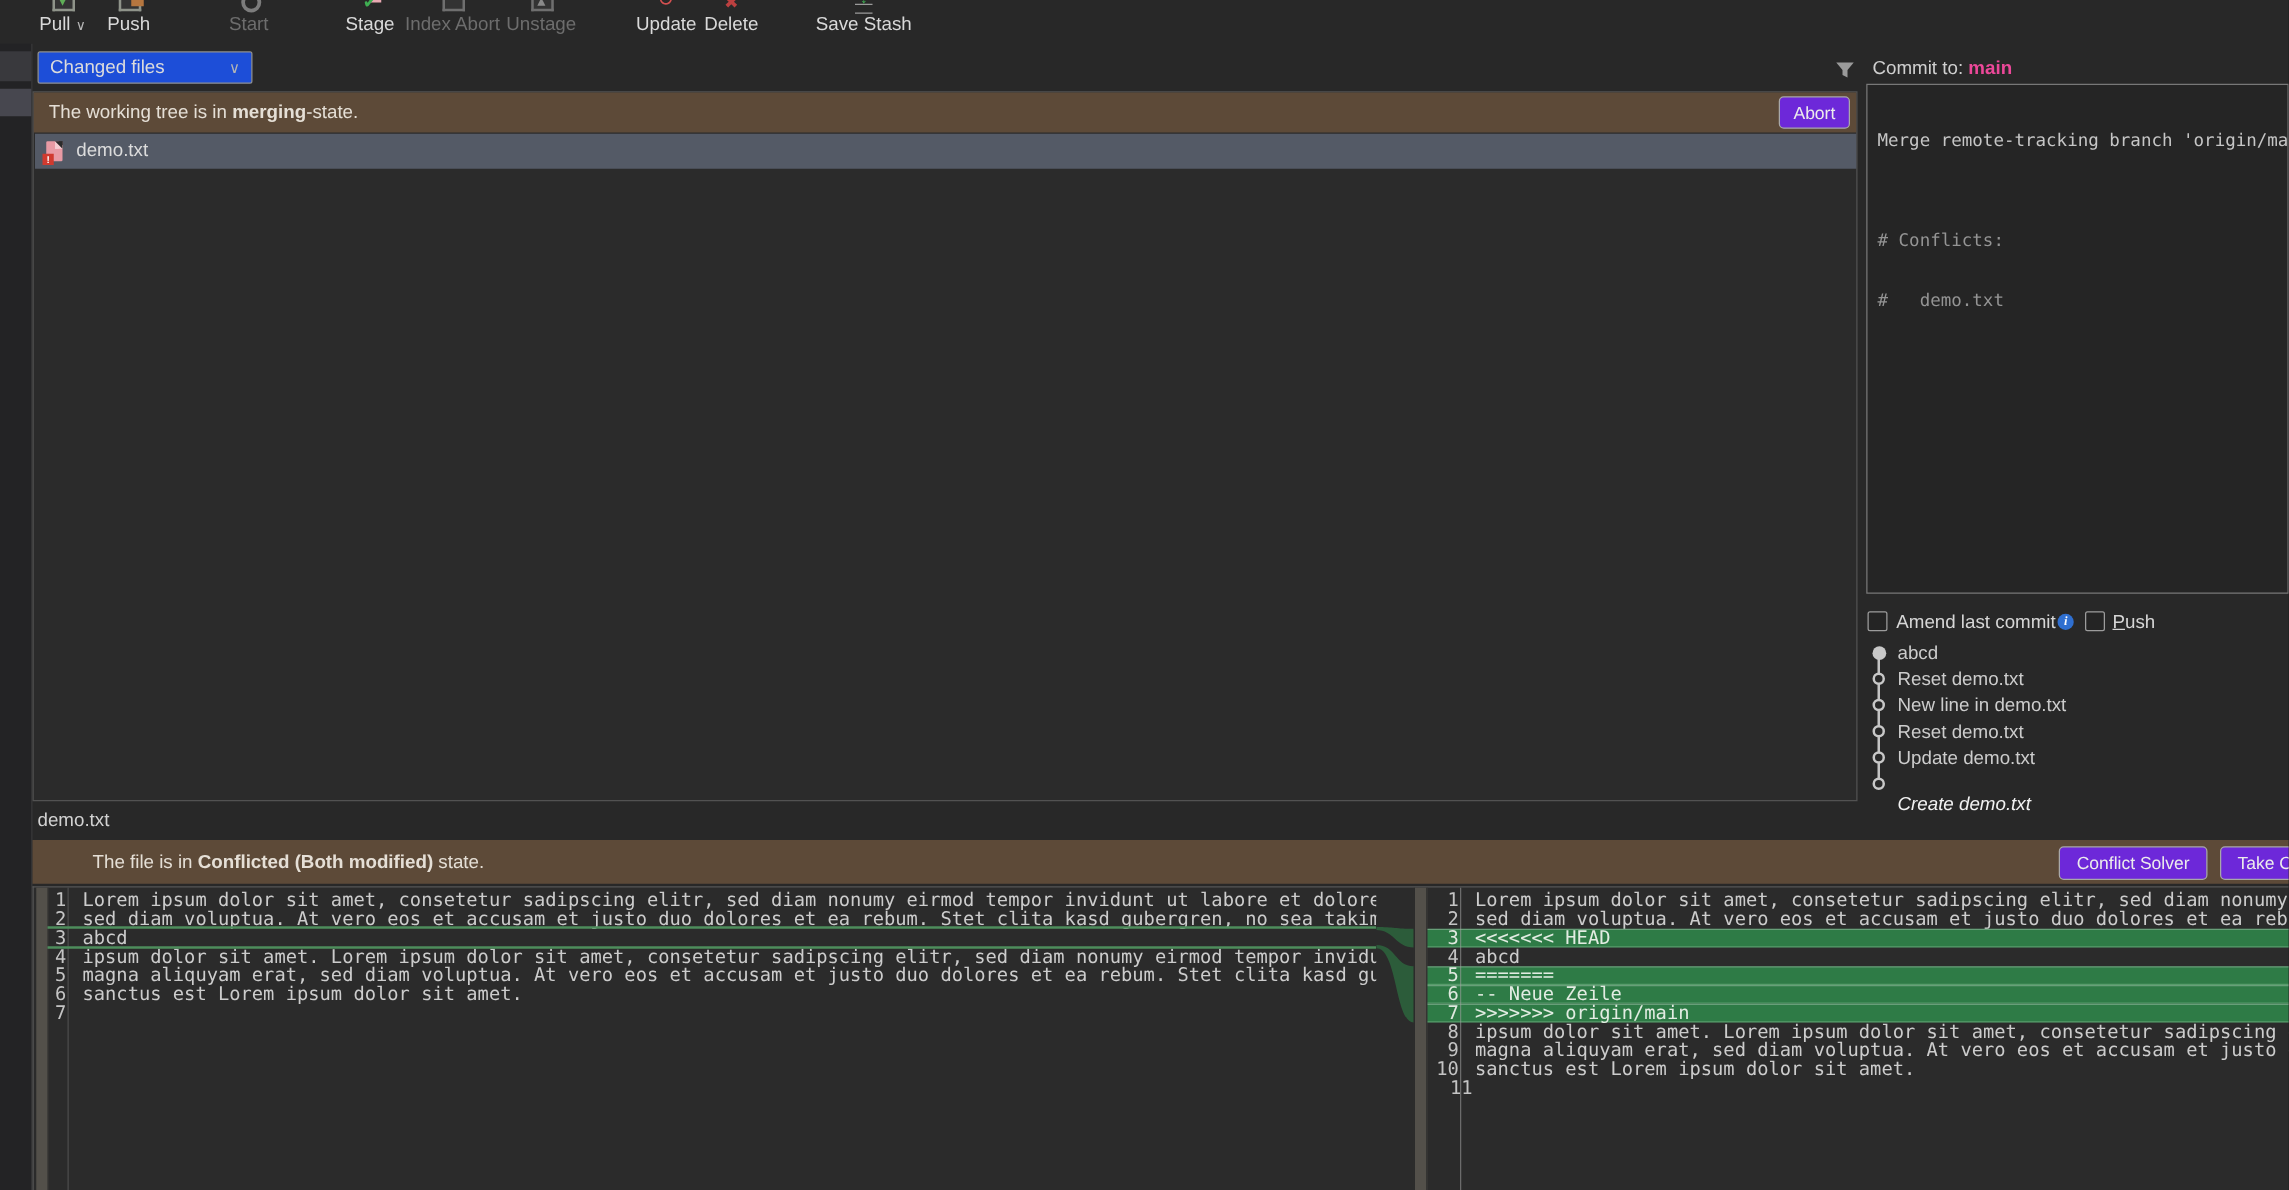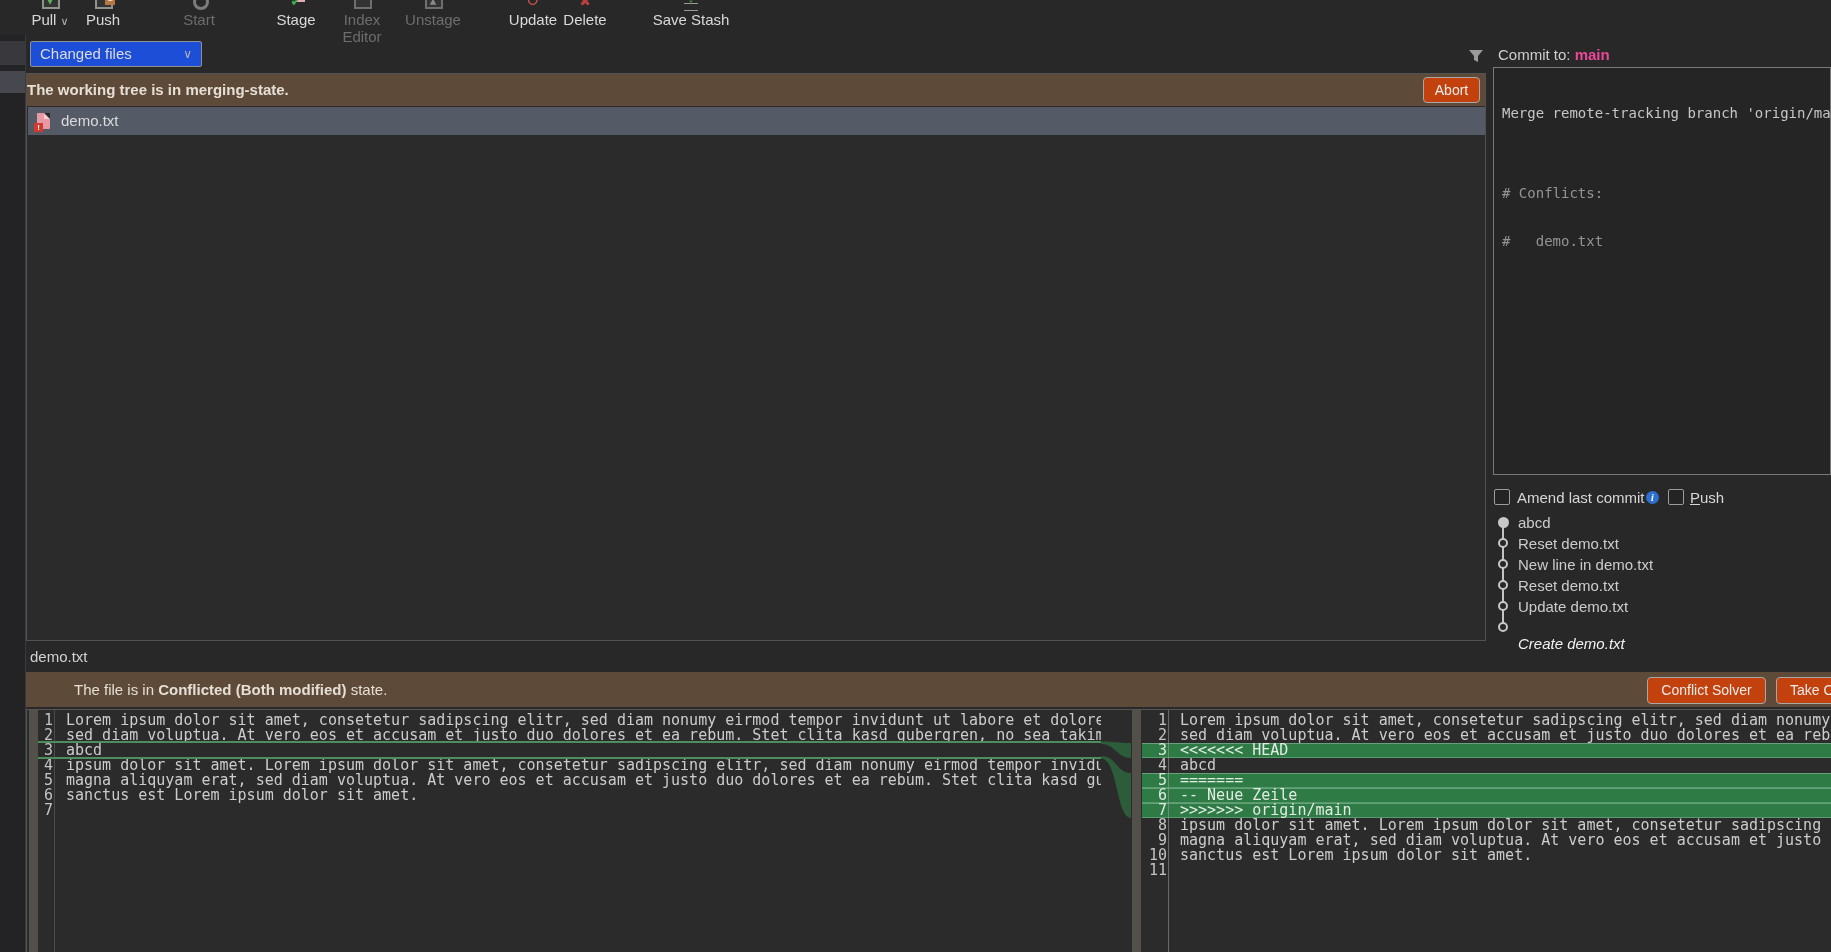--- a/index.html
+++ b/index.html
@@ -24,22 +24,22 @@
 
   
   .combo{left:30px;top:41px;width:172px;height:26px;background:#1d4ed8;border:1px solid #8f8f8f;border-radius:2px;
          font-size:15px;line-height:24px;color:#dcdcdc;padding-left:9px;box-sizing:border-box;}
   .combo .chev{position:absolute;right:9px;top:0;color:#b5b5b5;font-size:12px;}
 
   
   .files-panel{left:26px;top:73px;width:1460px;height:568px;background:#2b2b2b;border:1px solid #525252;box-sizing:border-box;}
   .banner{background:#5d4a38;color:#e5dfd6;font-size:15px;}
   .merge-banner{position:absolute;left:0;top:0;width:100%;height:32px;line-height:32px;}
-  .merge-banner .txt{font-weight:bold;}
-  .btn{border:1px solid #a8a8a8;border-radius:4px;background:#c2410c;color:#ececec;font-size:14px;text-align:center;box-sizing:border-box;cursor:default;}
+  .merge-banner .txt{margin-left:12px;}
+  .btn{border:1px solid #a8a8a8;border-radius:4px;background:#6d28d9;color:#ececec;font-size:14px;text-align:center;box-sizing:border-box;cursor:default;}
   .abort{position:absolute;right:5px;top:3px;width:57px;height:26px;line-height:24px;}
   .file-row{position:absolute;left:1px;top:33px;width:1457px;height:28px;background:#545a66;}
   .ficon{position:absolute;left:9px;top:6px;width:13px;height:16px;background:#e89aa4;border-radius:1px;}
   .ficon:before{content:"";position:absolute;right:0;top:0;border:3px solid #2b2b2b;border-left-color:#f6cdd2;border-bottom-color:#f6cdd2;}
   .fbadge{position:absolute;left:-3px;bottom:-3px;width:9px;height:9px;background:#d03a2f;color:#fff;font-size:8px;line-height:9px;text-align:center;font-weight:bold;}
   .fname{position:absolute;left:33px;top:0;line-height:28px;font-size:15px;color:#dcdcdc;}
 
   
   .detail-label{left:30px;top:645px;height:24px;line-height:24px;font-size:15px;color:#d2d2d2;}
   .conflict-banner{left:26px;top:672px;width:1805px;height:35px;line-height:35px;padding-left:36px;}
@@ -112,21 +112,21 @@
     <span class="tbicon">
         <span class="stage-sq"></span>
         <span class="glyph" style="color:#3fae52;font-size:14px;">✔</span>
       </span>
     <span>Stage</span>
   </div>
   <div class="tb dis" style="left:322px;width:80px;">
     <span class="tbicon">
         <span class="tray" style="border-color:#6f6f6f;"></span>
       </span>
-    <span>Index Editor</span>
+    <span>Index Abort</span>
   </div>
   <div class="tb dis" style="left:404px;width:58px;">
     <span class="tbicon">
         <span class="tray" style="border-color:#6f6f6f;"></span>
         <span class="glyph" style="color:#8a8a8a;">▴</span>
       </span>
     <span>Unstage</span>
   </div>
   <div class="tb" style="left:506px;width:54px;">
     <span class="tbicon">
@@ -241,18 +241,18 @@
       <div class="drow" style="top:3px;"><span class="ln">1</span><span class="lt">Lorem ipsum dolor sit amet, consetetur sadipscing elitr, sed diam nonumy eirmod tempor</span></div>
       <div class="drow" style="top:18px;"><span class="ln">2</span><span class="lt">sed diam voluptua. At vero eos et accusam et justo duo dolores et ea rebum. Stet clita</span></div>
       <div class="drow hl" style="top:33px;"><span class="ln">3</span><span class="lt">&lt;&lt;&lt;&lt;&lt;&lt;&lt; HEAD</span></div>
       <div class="drow" style="top:48px;"><span class="ln">4</span><span class="lt">abcd</span></div>
       <div class="drow hl" style="top:63px;"><span class="ln">5</span><span class="lt">=======</span></div>
       <div class="drow hl" style="top:78px;"><span class="ln">6</span><span class="lt">-- Neue Zeile</span></div>
       <div class="drow hl" style="top:93px;"><span class="ln">7</span><span class="lt">&gt;&gt;&gt;&gt;&gt;&gt;&gt; origin/main</span></div>
       <div class="drow" style="top:108px;"><span class="ln">8</span><span class="lt">ipsum dolor sit amet. Lorem ipsum dolor sit amet, consetetur sadipscing elitr, sed diam</span></div>
       <div class="drow" style="top:123px;"><span class="ln">9</span><span class="lt">magna aliquyam erat, sed diam voluptua. At vero eos et accusam et justo duo dolores et</span></div>
       <div class="drow" style="top:138px;"><span class="ln">10</span><span class="lt">sanctus est Lorem ipsum dolor sit amet.</span></div>
-      <div class="drow" style="top:153px;"><span class="ln">11</span><span class="lt"></span></div>
+      <div class="drow" style="top:153px;padding-left:11px;"><span class="ln">11</span><span class="lt"></span></div>
       <div class="vsep" style="left:37px;"></div>
     </div>
   </div>
 
 </div>
 
 </body></html>

